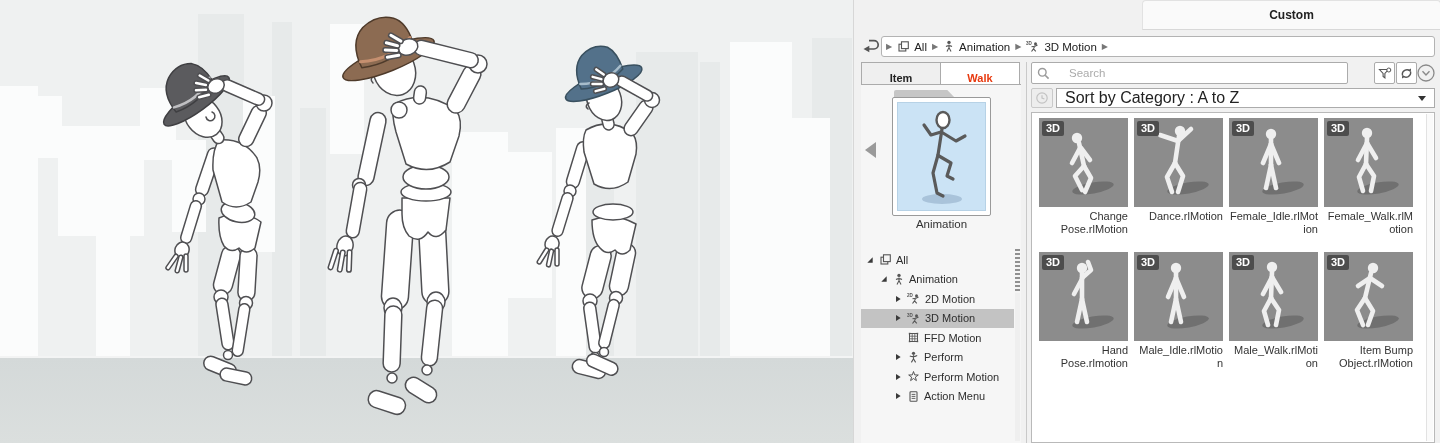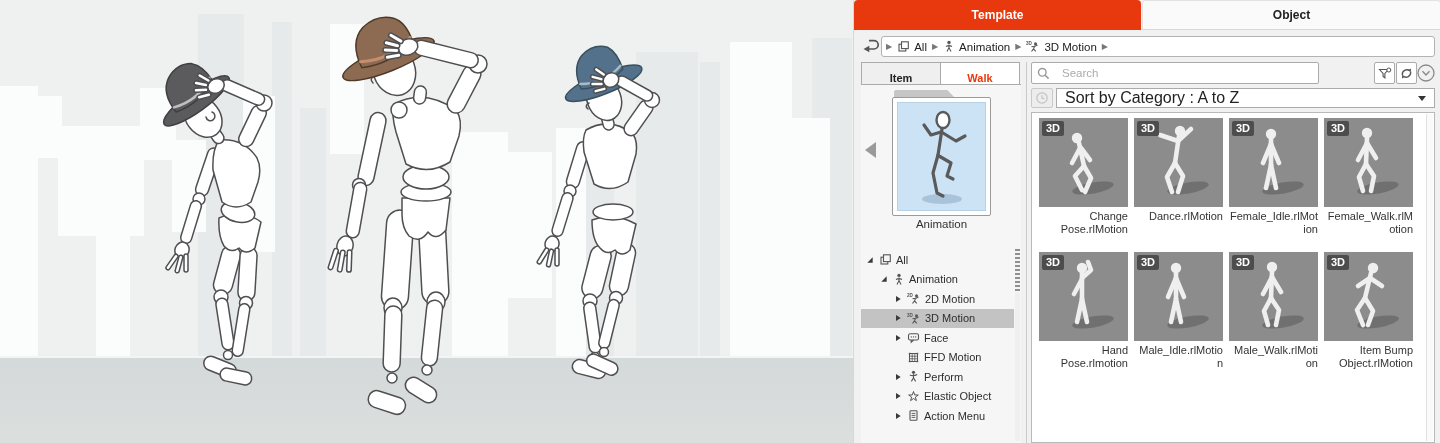--- a/index.html
+++ b/index.html
@@ -35,22 +35,22 @@
   .tree{position:absolute;left:7px;top:250px;width:153px;}
   .trow{display:flex;align-items:center;height:19.5px;font-size:11px;color:#2E2E2E;cursor:pointer;gap:4px;}
   .trow.sel{background:#C3C3C3;}
   .tw{width:10px;display:flex;justify-content:center;flex:none;}
   .ticon{flex:none;}
   .tree-scroll{position:absolute;left:161px;top:249px;width:5px;height:192px;background:#EFEFEF;}
   .tree-thumb{position:absolute;left:0;top:0;width:5px;height:44px;
     background:repeating-linear-gradient(180deg,#909090 0 2px,#F4F4F4 2px 4px);}
   .vdivider{position:absolute;left:172px;top:62px;bottom:0;width:1px;background:#C9C9C9;}
   
-  .searchbox{position:absolute;left:177px;top:62px;width:288px;height:22px;background:#fff;border:1px solid #ABABAB;border-radius:2px;
-    display:flex;align-items:center;padding:0 4px;gap:9px;}
+  .searchbox{position:absolute;left:177px;top:62px;width:317px;height:22px;background:#fff;border:1px solid #ABABAB;border-radius:2px;
+    display:flex;align-items:center;padding:0 4px;gap:16px;}
   .searchbox input{border:none;outline:none;flex:1;font-size:11.5px;color:#444;background:transparent;}
   .searchbox input::placeholder{color:#ABABAB;}
   .tool-btn{position:absolute;top:62px;width:21px;height:22px;background:#fff;border:1px solid #ABABAB;border-radius:2px;
     display:flex;align-items:center;justify-content:center;cursor:pointer;}
   .chevron-btn{position:absolute;top:63px;left:562px;width:20px;height:20px;cursor:pointer;}
   .clock-btn{position:absolute;left:177px;top:88px;width:22px;height:20px;background:#EDEDED;border:1px solid #C9C9C9;border-radius:2px;
     display:flex;align-items:center;justify-content:center;}
   .sortdrop{position:absolute;left:202px;top:88px;width:379px;height:20px;background:#fff;border:1px solid #ABABAB;
     display:flex;align-items:center;padding:0 8px;font-size:16px;color:#222;cursor:pointer;}
   .sortdrop .caret{margin-left:auto;width:0;height:0;border-left:4.5px solid transparent;border-right:4.5px solid transparent;border-top:5px solid #333;}
@@ -239,25 +239,22 @@
       <ellipse cx="611" cy="80" rx="8" ry="7" transform="rotate(-25 611 80)"></ellipse>
       <rect x="598" y="65.5" width="4" height="13" rx="2" transform="rotate(-55 600 72)"></rect>
       <rect x="595" y="71.5" width="4" height="13" rx="2" transform="rotate(-75 597 78)"></rect>
       <rect x="595" y="77.5" width="4" height="13" rx="2" transform="rotate(-90 597 84)"></rect>
       <rect x="598" y="83.5" width="4" height="13" rx="2" transform="rotate(-105 600 90)"></rect>
     </g>
   </svg>
 
   <div class="panel">
 
-    <div class="tab-top tab-template">
-        <span>Template</span>
-      </div>
     <div class="tab-top tab-custom">
-        <span>Object</span>
+        <span>Custom</span>
       </div>
 
     <div class="back-btn">
       <svg width="22" height="22" viewBox="0 0 22 22">
         <path d="M 7.5 14 H 14 a 4.2 4.2 0 0 0 0 -8.4 H 9" stroke="#555" stroke-width="1.7" fill="none"></path>
         <polygon points="3.5,14 9.3,10.8 9.3,17.2" fill="#555"></polygon>
       </svg>
     </div>
     <div class="crumbbar">
       <span class="crumb-sep">▶</span>
@@ -363,35 +360,20 @@
             </svg>
           </span>
         <svg class="ticon" width="14" height="13" viewBox="0 0 14 13">
           <text x="0" y="4.5" font-size="4.6" font-weight="bold" fill="#555">3D</text>
           <circle cx="9.5" cy="3.8" r="1.5" fill="#555"></circle>
           <path d="M 9 5.6 L 7.5 8.8 M 5.5 6.8 L 9 6.2 L 11.5 5 M 7.5 8.8 L 5.5 11.5 M 7.5 8.8 L 9.8 11.3" stroke="#555" stroke-width="1.1" fill="none"></path>
         </svg>
         <span class="tlabel">3D Motion</span>
       </div>
       <div class="trow" style="padding-left:32px">
-        <span class="tw">
-            <svg width="8" height="8" viewBox="0 0 12 12">
-              <polygon points="3,1.5 10,6 3,10.5" fill="#3A3A3A"></polygon>
-            </svg>
-          </span>
-        <svg class="ticon" width="13" height="13" viewBox="0 0 13 13">
-          <rect x="1.5" y="2.8" width="10" height="6.2" rx="1.6" fill="none" stroke="#555" stroke-width="1.1"></rect>
-          <path d="M 4.2 9 l 0 2.2 l 2.4 -2.2" fill="none" stroke="#555" stroke-width="1.1"></path>
-          <circle cx="4.3" cy="5.9" r="0.7" fill="#555"></circle>
-            <circle cx="6.5" cy="5.9" r="0.7" fill="#555"></circle>
-            <circle cx="8.7" cy="5.9" r="0.7" fill="#555"></circle>
-        </svg>
-        <span class="tlabel">Face</span>
-      </div>
-      <div class="trow" style="padding-left:32px">
         <span class="tw"></span>
         <svg class="ticon" width="13" height="13" viewBox="0 0 13 13">
           <rect x="2.5" y="2.5" width="8" height="8" fill="none" stroke="#555" stroke-width="1"></rect>
           <path d="M 5.2 2.5 V 10.5 M 7.8 2.5 V 10.5 M 2.5 5.2 H 10.5 M 2.5 7.8 H 10.5" stroke="#555" stroke-width="0.8"></path>
           <rect x="1.8" y="1.8" width="1.6" height="1.6" fill="#555"></rect>
             <rect x="9.6" y="1.8" width="1.6" height="1.6" fill="#555"></rect>
           <rect x="1.8" y="9.6" width="1.6" height="1.6" fill="#555"></rect>
             <rect x="9.6" y="9.6" width="1.6" height="1.6" fill="#555"></rect>
         </svg>
         <span class="tlabel">FFD Motion</span>
@@ -410,21 +392,21 @@
       </div>
       <div class="trow" style="padding-left:32px">
         <span class="tw">
             <svg width="8" height="8" viewBox="0 0 12 12">
               <polygon points="3,1.5 10,6 3,10.5" fill="#3A3A3A"></polygon>
             </svg>
           </span>
         <svg class="ticon" width="13" height="13" viewBox="0 0 13 13">
           <polygon points="6.5,1.5 7.7,4.9 11.3,5 8.4,7.1 9.4,10.6 6.5,8.5 3.6,10.6 4.6,7.1 1.7,5 5.3,4.9" fill="none" stroke="#555" stroke-width="1" stroke-linejoin="round"></polygon>
         </svg>
-        <span class="tlabel">Elastic Object</span>
+        <span class="tlabel">Perform Motion</span>
       </div>
       <div class="trow" style="padding-left:32px">
         <span class="tw">
             <svg width="8" height="8" viewBox="0 0 12 12">
               <polygon points="3,1.5 10,6 3,10.5" fill="#3A3A3A"></polygon>
             </svg>
           </span>
         <svg class="ticon" width="13" height="13" viewBox="0 0 13 13">
           <rect x="3" y="1.8" width="7" height="9.4" rx="0.8" fill="none" stroke="#555" stroke-width="1.1"></rect>
           <path d="M 4.6 4.4 H 8.4 M 4.6 6.4 H 8.4 M 4.6 8.4 H 8.4" stroke="#555" stroke-width="0.9"></path>

